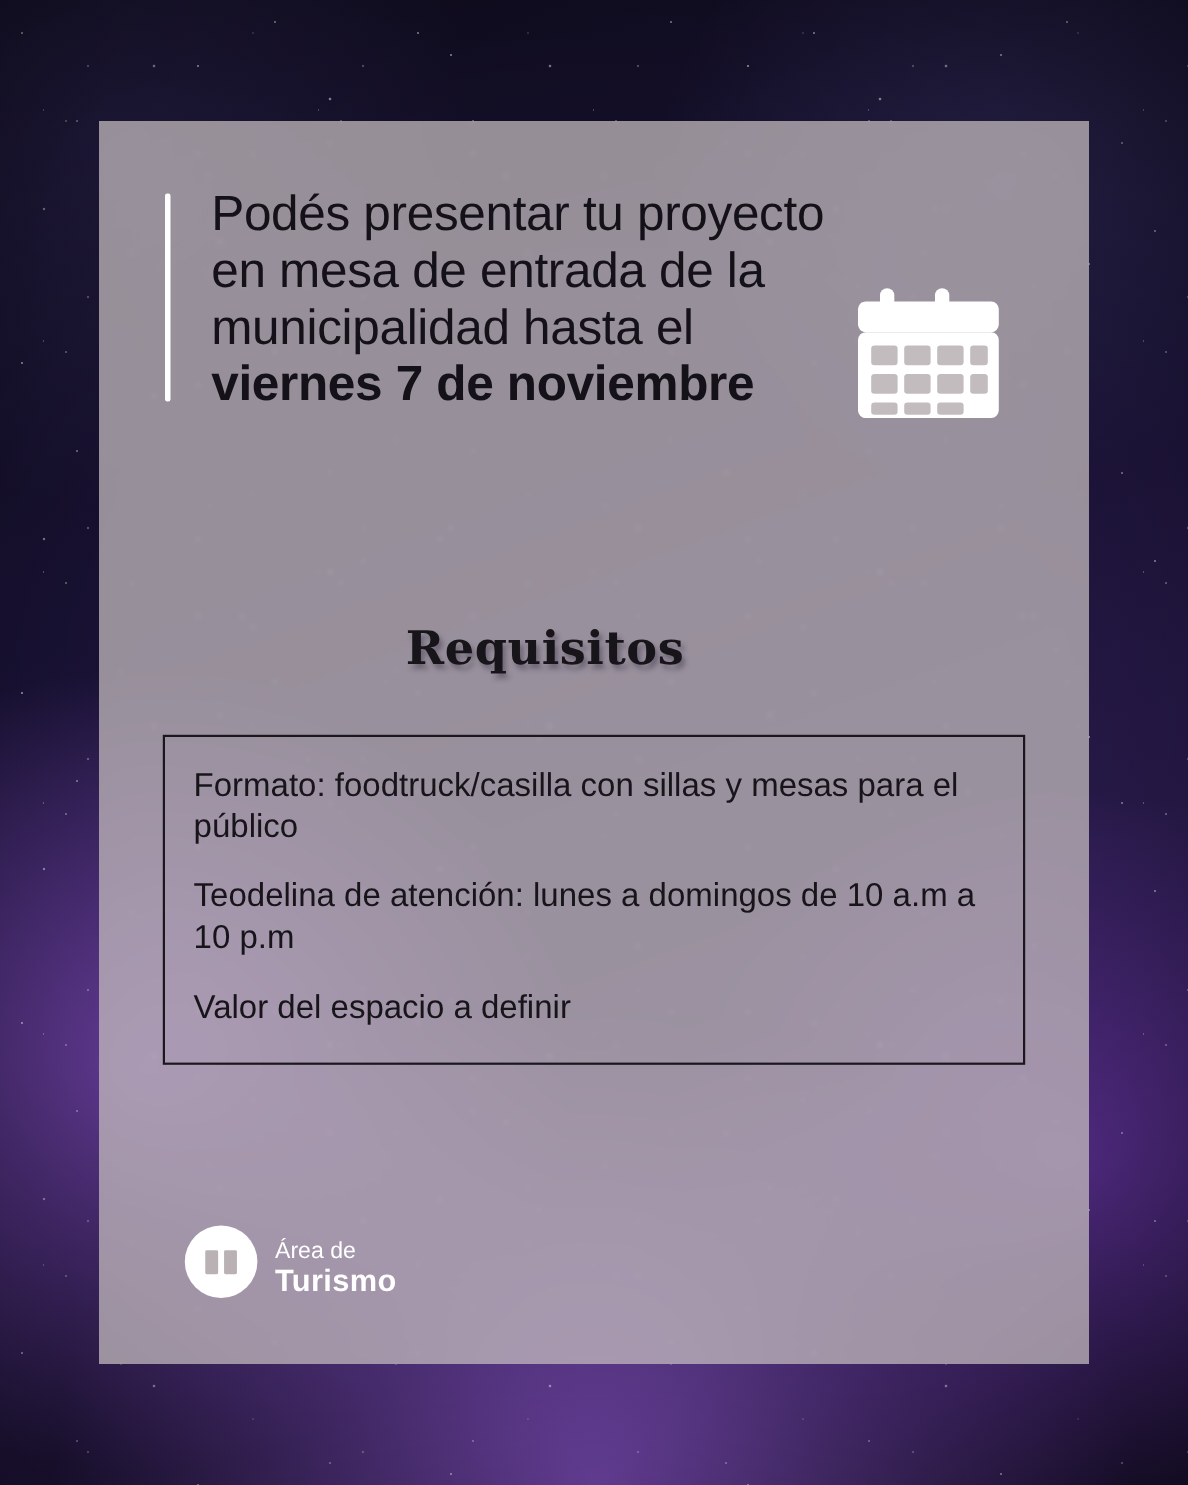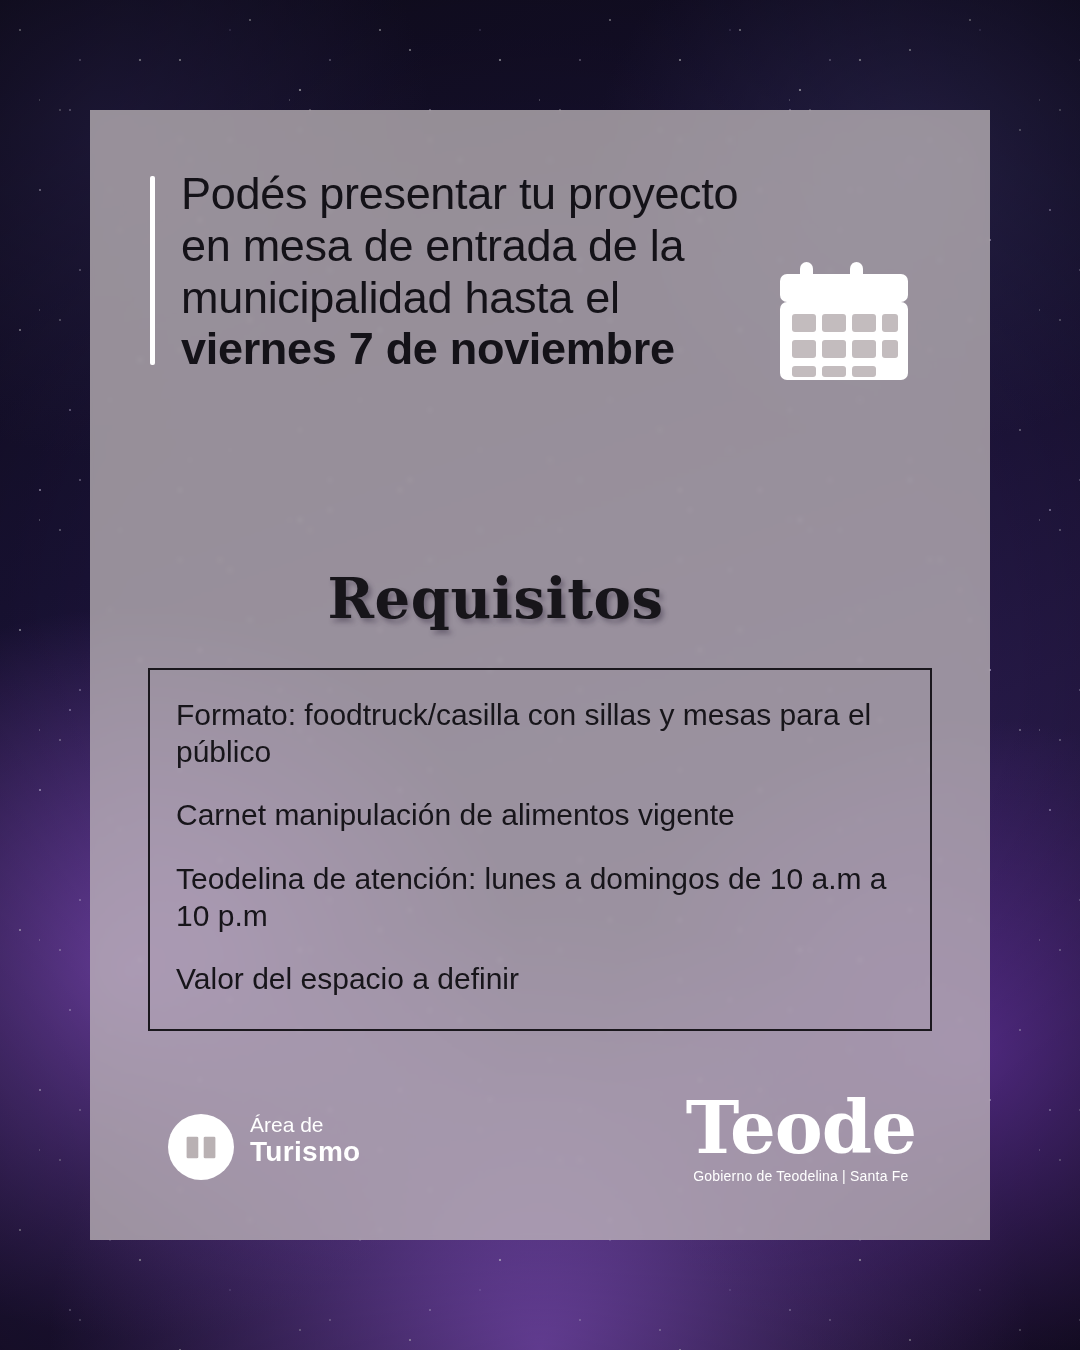--- a/index.html
+++ b/index.html
@@ -72,21 +72,21 @@
     backdrop-filter: blur(2px);
   }
 
   
   .headline-wrap {
     position: absolute;
     left: 60px;
     top: 58px;
     width: 620px;
     display: flex;
-    gap: 26px;
+    gap: 37px;
   }
   .rule {
     width: 5px;
     background: #ffffff;
     flex: 0 0 5px;
     margin-top: 8px;
     margin-bottom: 10px;
     border-radius: 2px;
   }
   .headline {
@@ -108,21 +108,21 @@
   }
 
   
   .req-title {
     position: absolute;
     top: 455px;
     width: 811px;
     text-align: center;
     font-family: "DejaVu Serif", "Liberation Serif", serif;
     font-weight: 700;
-    font-size: 56px;
+    font-size: 42px;
     color: #17151a;
     letter-spacing: 0.5px;
     text-shadow: 3px 4px 5px rgba(60,50,70,.45);
   }
 
   
   .req-box {
     position: absolute;
     left: 58px;
     top: 558px;
@@ -140,21 +140,21 @@
   }
   .req-item:last-child { margin-bottom: 2px; }
   .req-item b { font-weight: 400; }
 
   
   .footer-left {
     position: absolute;
     left: 78px;
     bottom: 60px;
     display: flex;
-    align-items: flex-start;
+    align-items: flex-end;
     gap: 16px;
   }
   .circle-logo {
     width: 66px;
     height: 66px;
     border-radius: 50%;
     background: #ffffff;
     display: flex;
     align-items: center;
     justify-content: center;
@@ -228,23 +228,20 @@
       </svg>
     </div>
 
     <div class="req-title">Requisitos</div>
 
     <div class="req-box">
       <div class="req-item">
         <b>Formato:</b><span> foodtruck/casilla con sillas y mesas para el público</span>
       </div>
       <div class="req-item">
-        <b></b><span>Carnet manipulación de alimentos vigente</span>
-      </div>
-      <div class="req-item">
         <b>Teodelina de atención:</b><span> lunes a domingos de 10 a.m a 10 p.m</span>
       </div>
       <div class="req-item">
         <b>Valor del espacio a definir</b><span></span>
       </div>
     </div>
 
     <div class="footer-left">
       <div class="circle-logo">
         <svg viewBox="0 0 40 34" width="36" height="31" aria-hidden="true">
@@ -255,19 +252,15 @@
           </g>
           <rect x="18.5" y="3" width="3" height="28" fill="#ffffff"></rect>
         </svg>
       </div>
       <div class="turismo-text">
         <div class="t1">Área de</div>
         <div class="t2">Turismo</div>
       </div>
     </div>
 
-    <div class="footer-right">
-      <div class="brand">Teode</div>
-      <div class="brand-sub">Gobierno de Teodelina | Santa Fe</div>
-    </div>
 
   </div>
 </div>
 
 </body></html>

